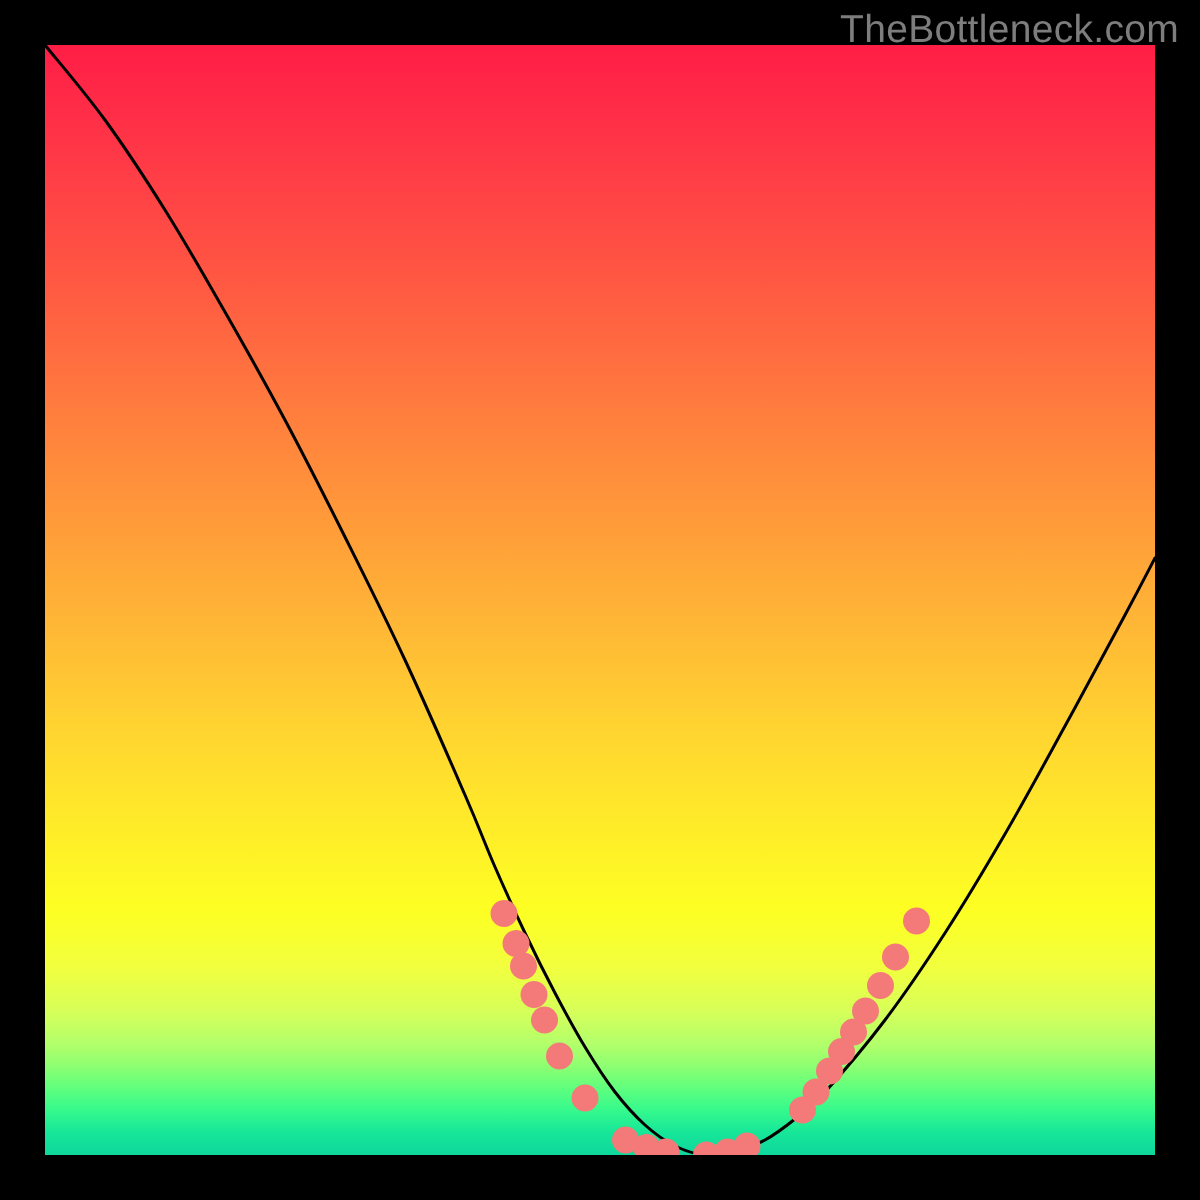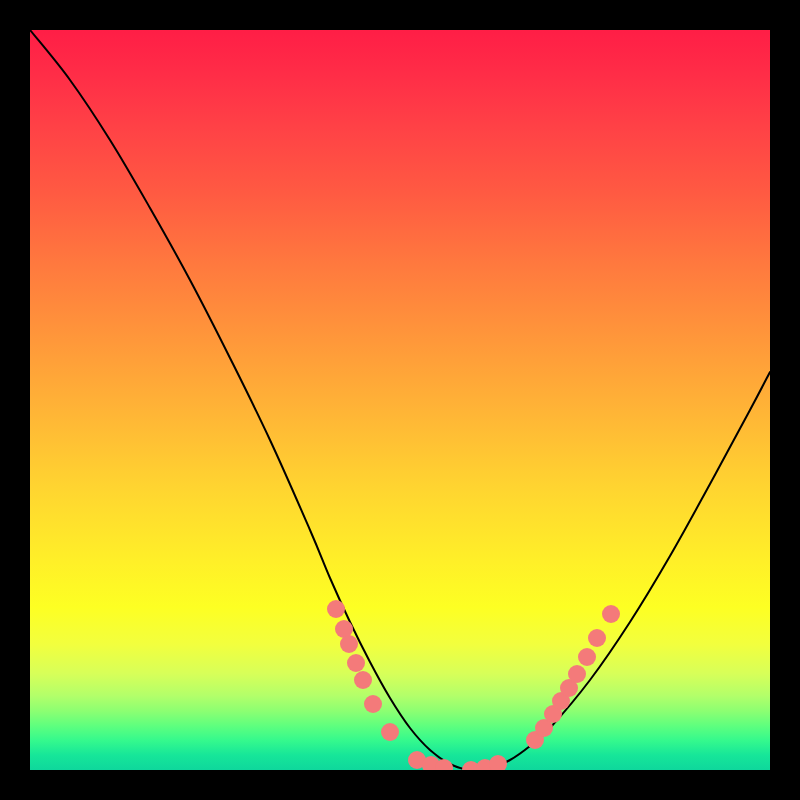--- a/index.html
+++ b/index.html
@@ -73,20 +73,21 @@
     stroke-linecap: round;
   }
   .dot {
     fill: #f47a7a;
   }
 </style>
 </head>
 <body>
 
 <div class="frame">
+  <div class="watermark">TheBottleneck.com</div>
   <div class="plot">
     <div class="gradient"></div>
     <svg class="curve" viewBox="0 0 740 740" preserveAspectRatio="none">
       <path id="bottleneck-path" d="M 0 0 C 7.199999999999999 9, 25.6 30.2, 40 50 C 54.4 69.8, 65.6 86.96000000000001, 80 110 C 94.4 133.04, 105.6 152.8, 120 178 C 134.4 203.2, 145.6 223, 160 250 C 174.4 277, 185.6 299.2, 200 328 C 214.4 356.8, 225.6 379.04, 240 410 C 254.4 440.96, 269.2 475.16, 280 500 C 290.8 524.84, 292.8 531.44, 300 548 C 307.2 564.56, 312.8 576.88, 320 592 C 327.2 607.12, 332.8 618.32, 340 632 C 347.2 645.68, 352.8 656.12, 360 668 C 367.2 679.88, 372.8 688.64, 380 698 C 387.2 707.36, 392.8 713.52, 400 720 C 407.2 726.48, 412.8 730.4, 420 734 C 427.2 737.6, 432.8 739.28, 440 740 C 447.2 740.72, 452.8 739.8, 460 738 C 467.2 736.2, 472.8 733.96, 480 730 C 487.2 726.04, 492.8 721.76, 500 716 C 507.2 710.24, 509.2 709.88, 520 698 C 530.8 686.12, 545.6 669.08, 560 650 C 574.4 630.92, 585.6 614.32, 600 592 C 614.4 569.68, 625.6 550.84, 640 526 C 654.4 501.16, 665.6 480.28, 680 454 C 694.4 427.72, 709.2 400.16, 720 380 C 730.8 359.84, 736.4 348.84, 740 342"></path>
       <g id="markers">
           <circle cx="306" cy="579" r="9" class="dot"></circle>
           <circle cx="314" cy="599" r="9" class="dot"></circle>
           <circle cx="319" cy="614" r="9" class="dot"></circle>
           <circle cx="326" cy="633" r="9" class="dot"></circle>
           <circle cx="333" cy="650" r="9" class="dot"></circle>

